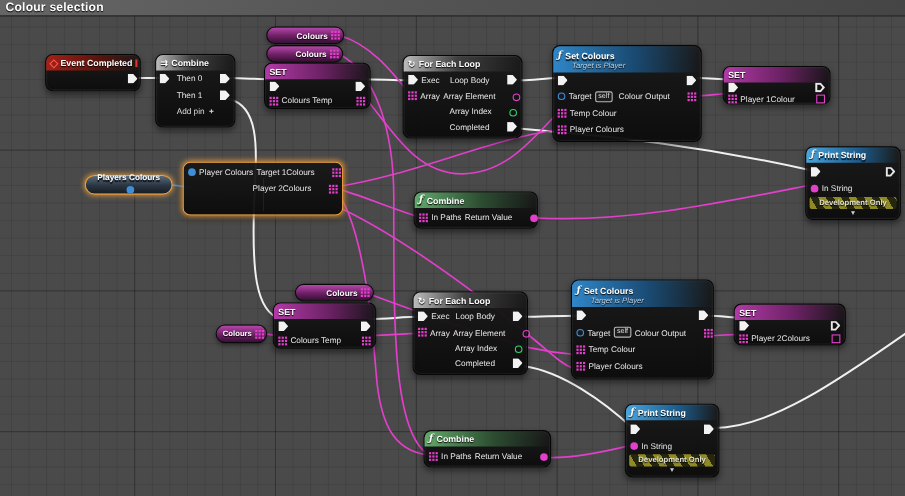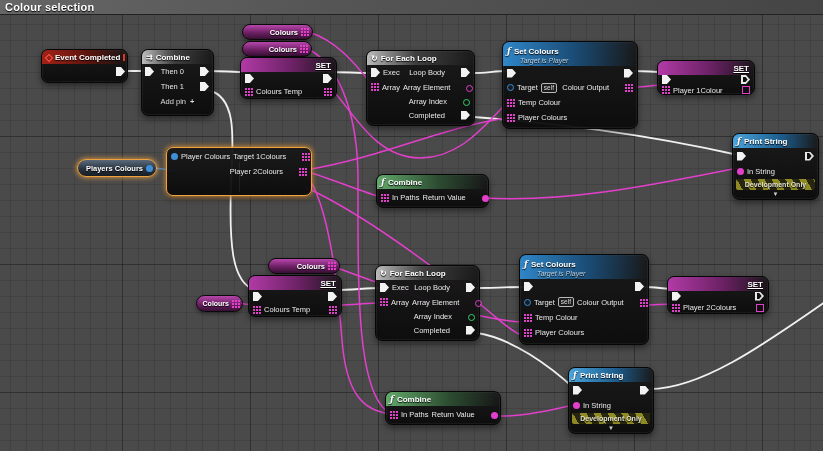--- a/index.html
+++ b/index.html
@@ -27,21 +27,21 @@
     box-shadow:0 3px 6px rgba(0,0,0,.45), inset 0 0 0 1px rgba(255,255,255,.05);
     color:#e6e6e6;}
   .node.selected{border:1px solid #f0a23c;box-shadow:0 0 5px 1px rgba(240,162,60,.75),0 3px 6px rgba(0,0,0,.45);}
   .nhead{height:13px;border-radius:6px 6px 0 0;display:flex;align-items:center;gap:3px;
     padding:1px 5px 0 4px;font-size:8px;font-weight:bold;color:#fff;text-shadow:0 1px 1px #000;
     white-space:nowrap;}
   .nhead.tall{height:22px;flex-wrap:wrap;align-content:center;padding-top:2px;}
   .nsub{width:100%;font-size:7px;font-weight:normal;font-style:italic;color:#bcd2e4;margin:-2px 0 0 13px;line-height:7px;}
   .hdr-red{background:linear-gradient(90deg,#a32218 0%,#5a140d 55%,rgba(20,20,20,0) 100%);}
   .hdr-gray{background:linear-gradient(90deg,rgba(205,205,205,.9) 0%,rgba(95,95,95,.55) 45%,rgba(20,20,20,0) 100%);}
-  .hdr-mag{background:linear-gradient(90deg,#b13aa6 0%,#6b2164 55%,rgba(30,10,28,.2) 100%);justify-content:flex-end;text-decoration:underline;}
+  .hdr-mag{background:linear-gradient(90deg,#b13aa6 0%,#6b2164 55%,rgba(30,10,28,.2) 100%);justify-content:flex-start;}
   .hdr-blue{background:linear-gradient(90deg,#2f86c8 0%,#1a4a72 55%,rgba(10,20,30,0) 100%);}
   .hdr-lblue{background:linear-gradient(90deg,#4aa5dd 0%,#1d5e8e 55%,rgba(10,20,30,0) 100%);}
   .hdr-green{background:linear-gradient(90deg,#62a96b 0%,#2c4c31 55%,rgba(12,22,14,0) 100%);}
   .hdr-navy{background:linear-gradient(90deg,#46607e 0%,#202e40 60%,rgba(15,18,24,0) 100%);}
   .nicon{font-size:8px;line-height:8px;color:#fff;font-weight:bold;}
   .ficon{font-family:"DejaVu Serif",serif;font-style:italic;font-size:9px;line-height:9px;}
 
   .prow{display:flex;align-items:center;gap:3px;padding:0 4px;height:15px;font-size:7.5px;
     color:#e8e8e8;white-space:nowrap;}
   .prow.center{justify-content:center;color:#ddd;}
@@ -63,21 +63,21 @@
   .cp.grn.h{background:transparent;border:1.6px solid #35d06a;}
   .cp.blu{background:#3f8ed6;}
   .cp.blu.h{background:rgba(25,40,60,.4);border:1.6px solid #3f8ed6;}
 
   .pill{position:absolute;z-index:2;box-sizing:border-box;border-radius:9px;
     border:1px solid #0a0a0a;display:flex;align-items:center;justify-content:flex-end;gap:3px;
     padding:0 5px;font-size:7.5px;font-weight:bold;color:#fff;text-shadow:0 1px 1px #000;
     background:linear-gradient(180deg,#b647ab 0%,#6d2064 55%,#371034 100%);
     box-shadow:0 2px 4px rgba(0,0,0,.4);}
   .pill.struct{background:linear-gradient(180deg,#5a6a7a 0%,#2a3542 55%,#161c24 100%);}
-  .pill.selected{border:1px solid #f0a23c;box-shadow:0 0 5px 1px rgba(240,162,60,.75);}
+  .pill.selected{border:1px solid #f0a23c;box-shadow:0 0 5px 1px rgba(240,162,60,.75);flex-direction:column;}
 
   .selfbox{border:1px solid #b8b8b8;border-radius:2px;font-size:6.5px;padding:0 2px;
     color:#ddd;line-height:8px;background:rgba(255,255,255,.04);}
   .devonly{margin:1px 3px;height:11px;border-radius:2px;position:relative;
     background:repeating-linear-gradient(60deg,#8f8a24 0 6px,#27260f 6px 12px);
     display:flex;align-items:center;justify-content:center;}
   .devonly span{font-size:7px;color:#e0e0d0;text-shadow:0 1px 1px #000;font-weight:bold;}
   .expander{height:8px;display:flex;align-items:flex-start;justify-content:center;color:#cfcfcf;font-size:6px;line-height:7px;}
   .redsq{width:7px;height:7px;border:1.6px solid #e23328;background:#2a0a08;margin-left:auto;box-sizing:border-box;}
   .evicon{width:6px;height:6px;border:1.6px solid #ff5448;transform:rotate(45deg);box-sizing:border-box;flex:0 0 auto;}

